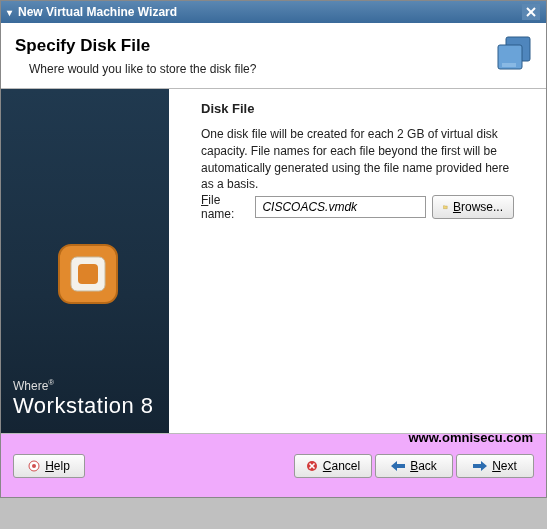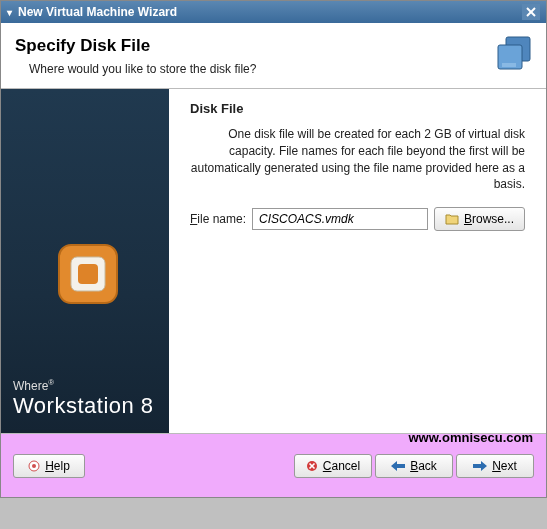--- a/index.html
+++ b/index.html
@@ -102,33 +102,31 @@
       vertical-align: super;
     }
     .brand .big {
       font-size: 22px;
       font-weight: normal;
       color: #fff;
       letter-spacing: 0.5px;
     }
     .content {
       flex: 1;
-      padding: 12px 21px;
+      padding: 12px 32px;
       font-size: 12px;
       color: #222;
     }
     .content h3 {
       font-size: 13px;
       font-weight: bold;
       margin-bottom: 10px;
     }
     .content p.desc {
       line-height: 1.4;
-      margin-bottom: 14px;
-      text-align: right;
     }
     .filerow {
       display: flex;
       align-items: center;
       gap: 6px;
     }
     .filerow label {
       font-size: 12px;
     }
     .filerow label .u { text-decoration: underline; }

